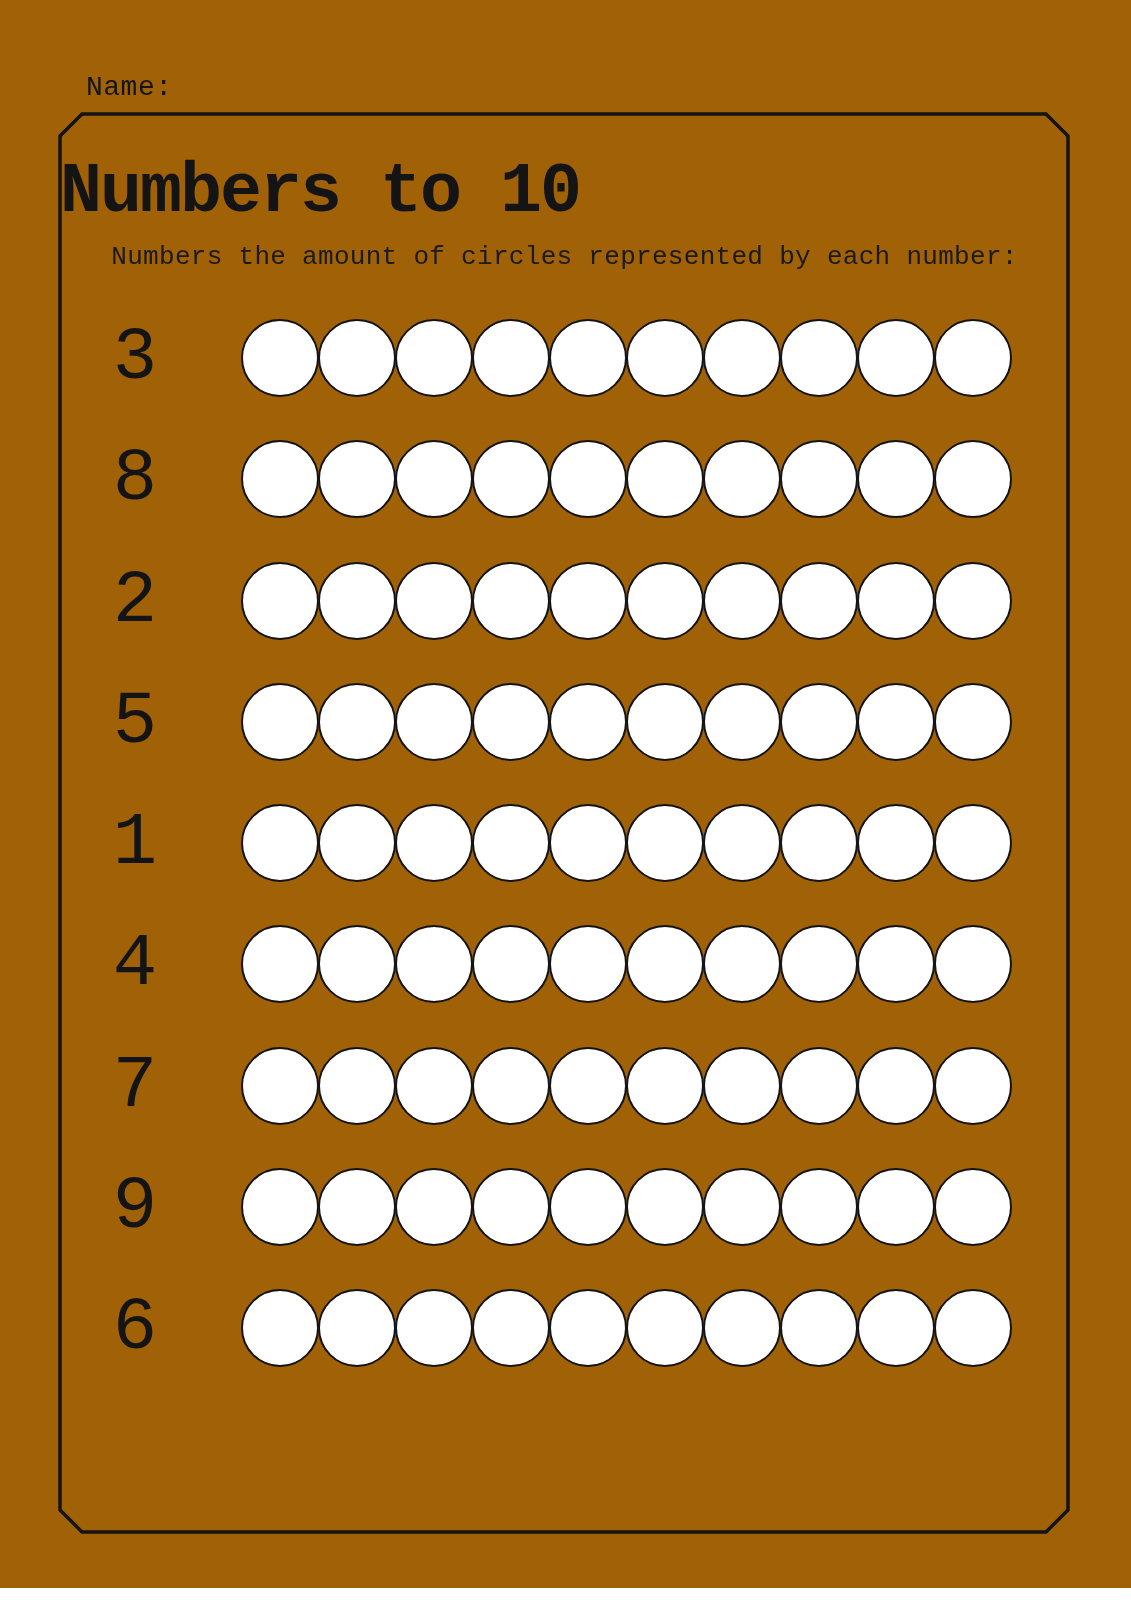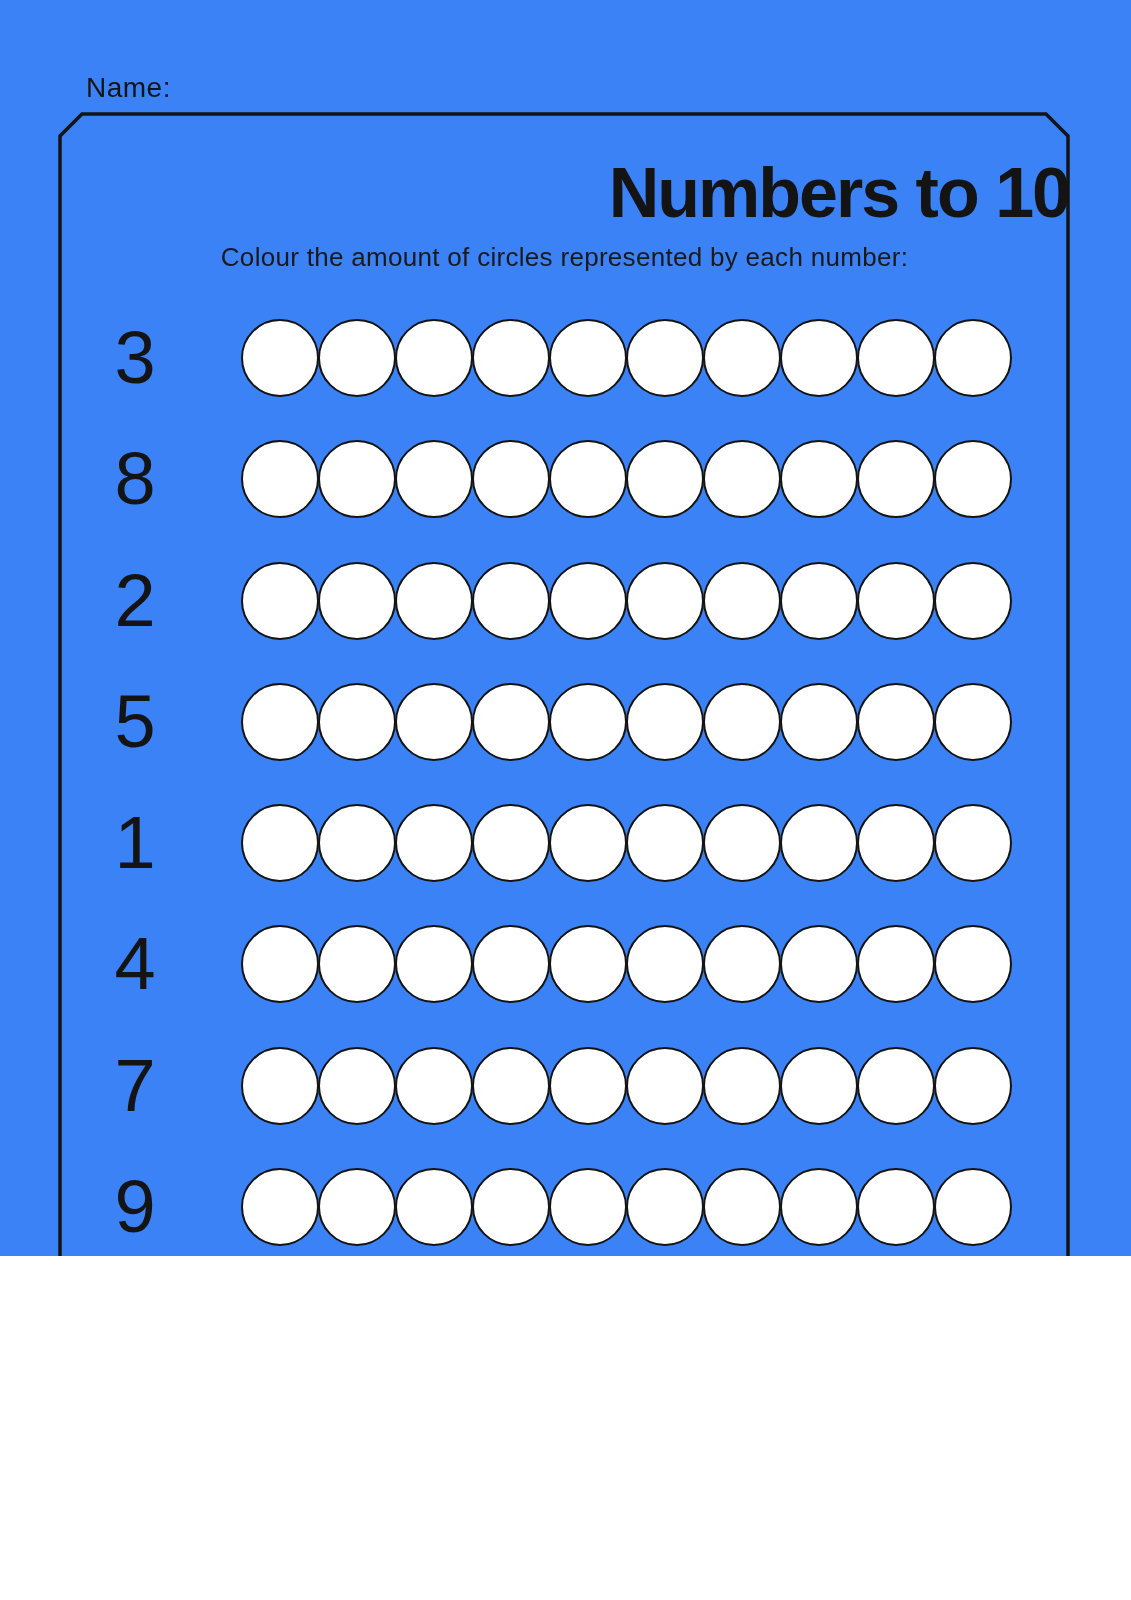--- a/index.html
+++ b/index.html
@@ -3,23 +3,23 @@
 <meta charset="utf-8">
 <style>
   html, body {
     margin: 0;
     padding: 0;
     background: #ffffff;
   }
   .page {
     position: relative;
     width: 1131px;
-    height: 1256px;
-    background: #3b82f6;
-    font-family: Liberation Sans, sans-serif;
+    height: 1588px;
+    background: #a16207;
+    font-family: Liberation Mono, monospace;
     color: #141414;
     overflow: hidden;
   }
   .name-label {
     position: absolute;
     left: 86px;
     top: 72px;
     font-size: 28px;
     line-height: 32px;
     letter-spacing: 0.5px;
@@ -33,21 +33,21 @@
     width: 1131px;
     height: 1600px;
     display: block;
     pointer-events: none;
   }
   .sheet-title {
     position: absolute;
     left: 60px;
     top: 148px;
     width: 1009px;
-    text-align: right;
+    text-align: left;
     font-size: 70px;
     line-height: 90px;
     font-weight: 700;
     letter-spacing: -2px;
     color: #141414;
   }
   .sheet-subtitle {
     position: absolute;
     left: 60px;
     top: 240px;
@@ -107,21 +107,21 @@
 <div class="page">
 
   <div class="name-label">Name:</div>
 
   <svg class="frame-svg" viewBox="0 0 1131 1600" xmlns="http://www.w3.org/2000/svg">
     <path d="M 82 114 L 1046 114 L 1068 136 L 1068 1510 L 1046 1532 L 82 1532 L 60 1510 L 60 136 Z" fill="none" stroke="#141414" stroke-width="3.5" stroke-linejoin="miter"></path>
   </svg>
 
   <div class="sheet-title">Numbers to 10</div>
 
-  <div class="sheet-subtitle">Colour the amount of circles represented by each number:</div>
+  <div class="sheet-subtitle">Numbers the amount of circles represented by each number:</div>
 
   <div class="rows">
       <div class="row">
         <div class="row-number">3</div>
         <div class="circles"><div class="circle"></div><div class="circle"></div><div class="circle"></div><div class="circle"></div><div class="circle"></div><div class="circle"></div><div class="circle"></div><div class="circle"></div><div class="circle"></div><div class="circle"></div></div>
       </div>
       <div class="row">
         <div class="row-number">8</div>
         <div class="circles"><div class="circle"></div><div class="circle"></div><div class="circle"></div><div class="circle"></div><div class="circle"></div><div class="circle"></div><div class="circle"></div><div class="circle"></div><div class="circle"></div><div class="circle"></div></div>
       </div>

